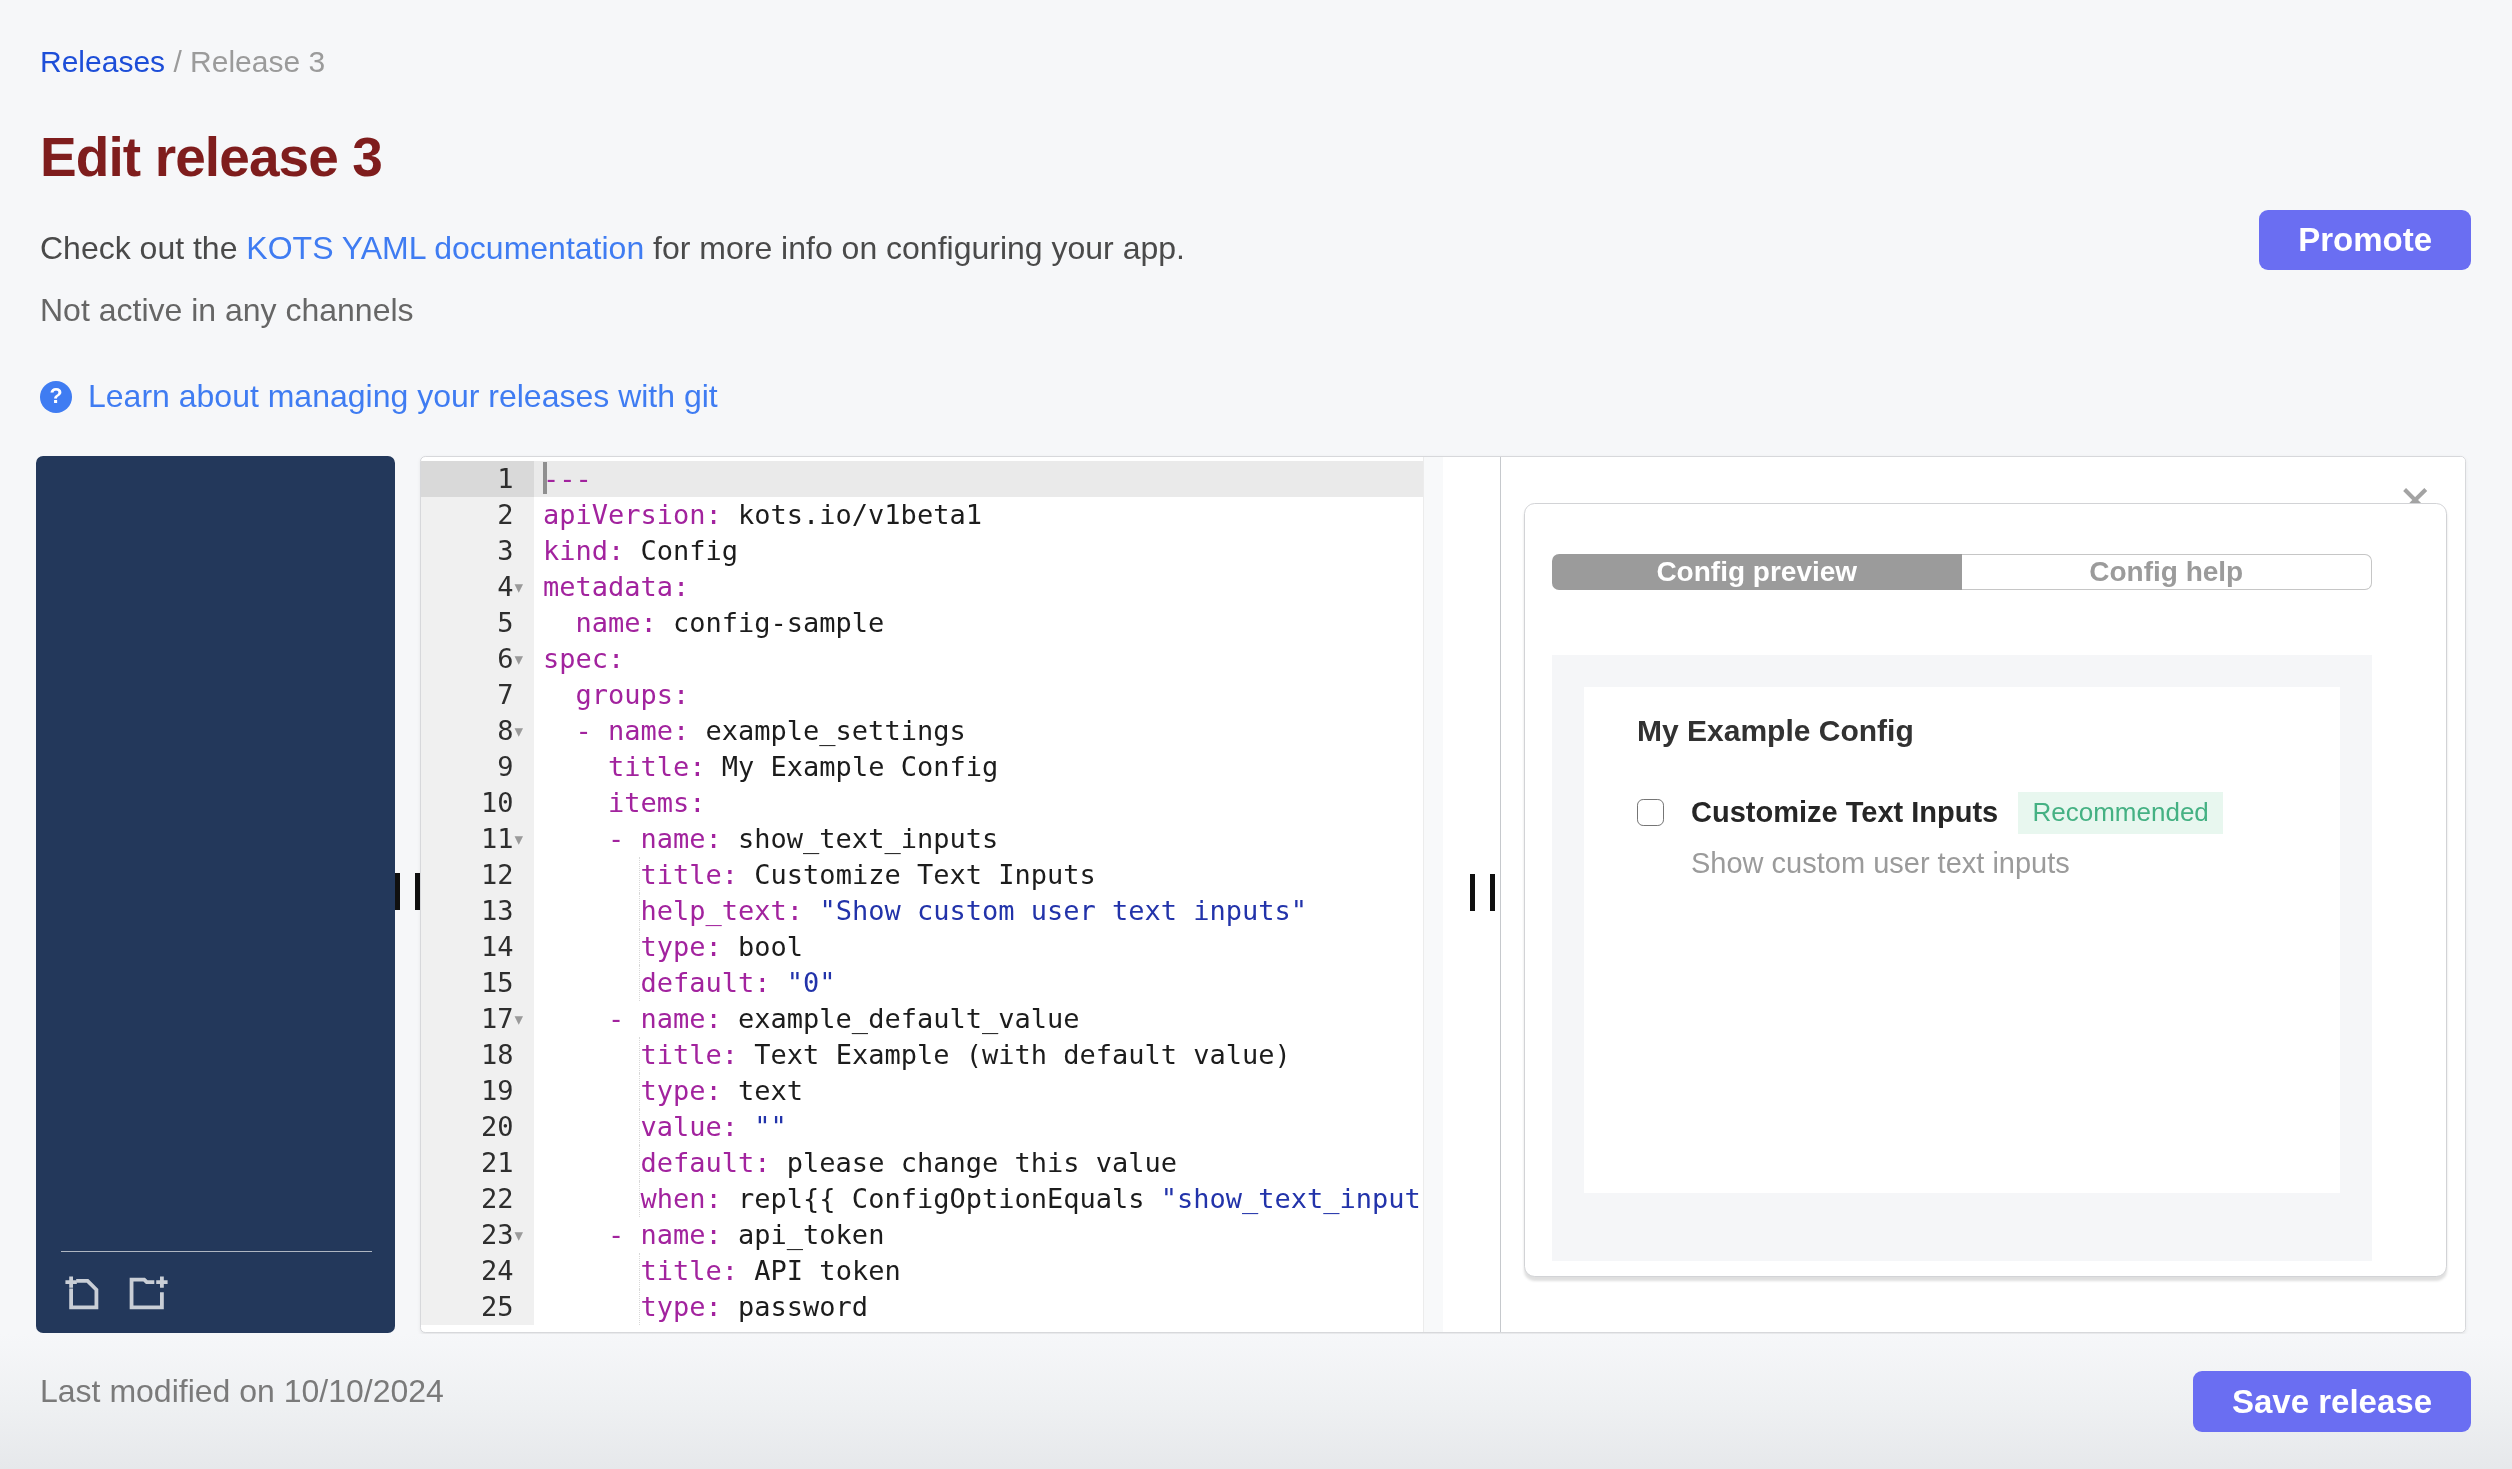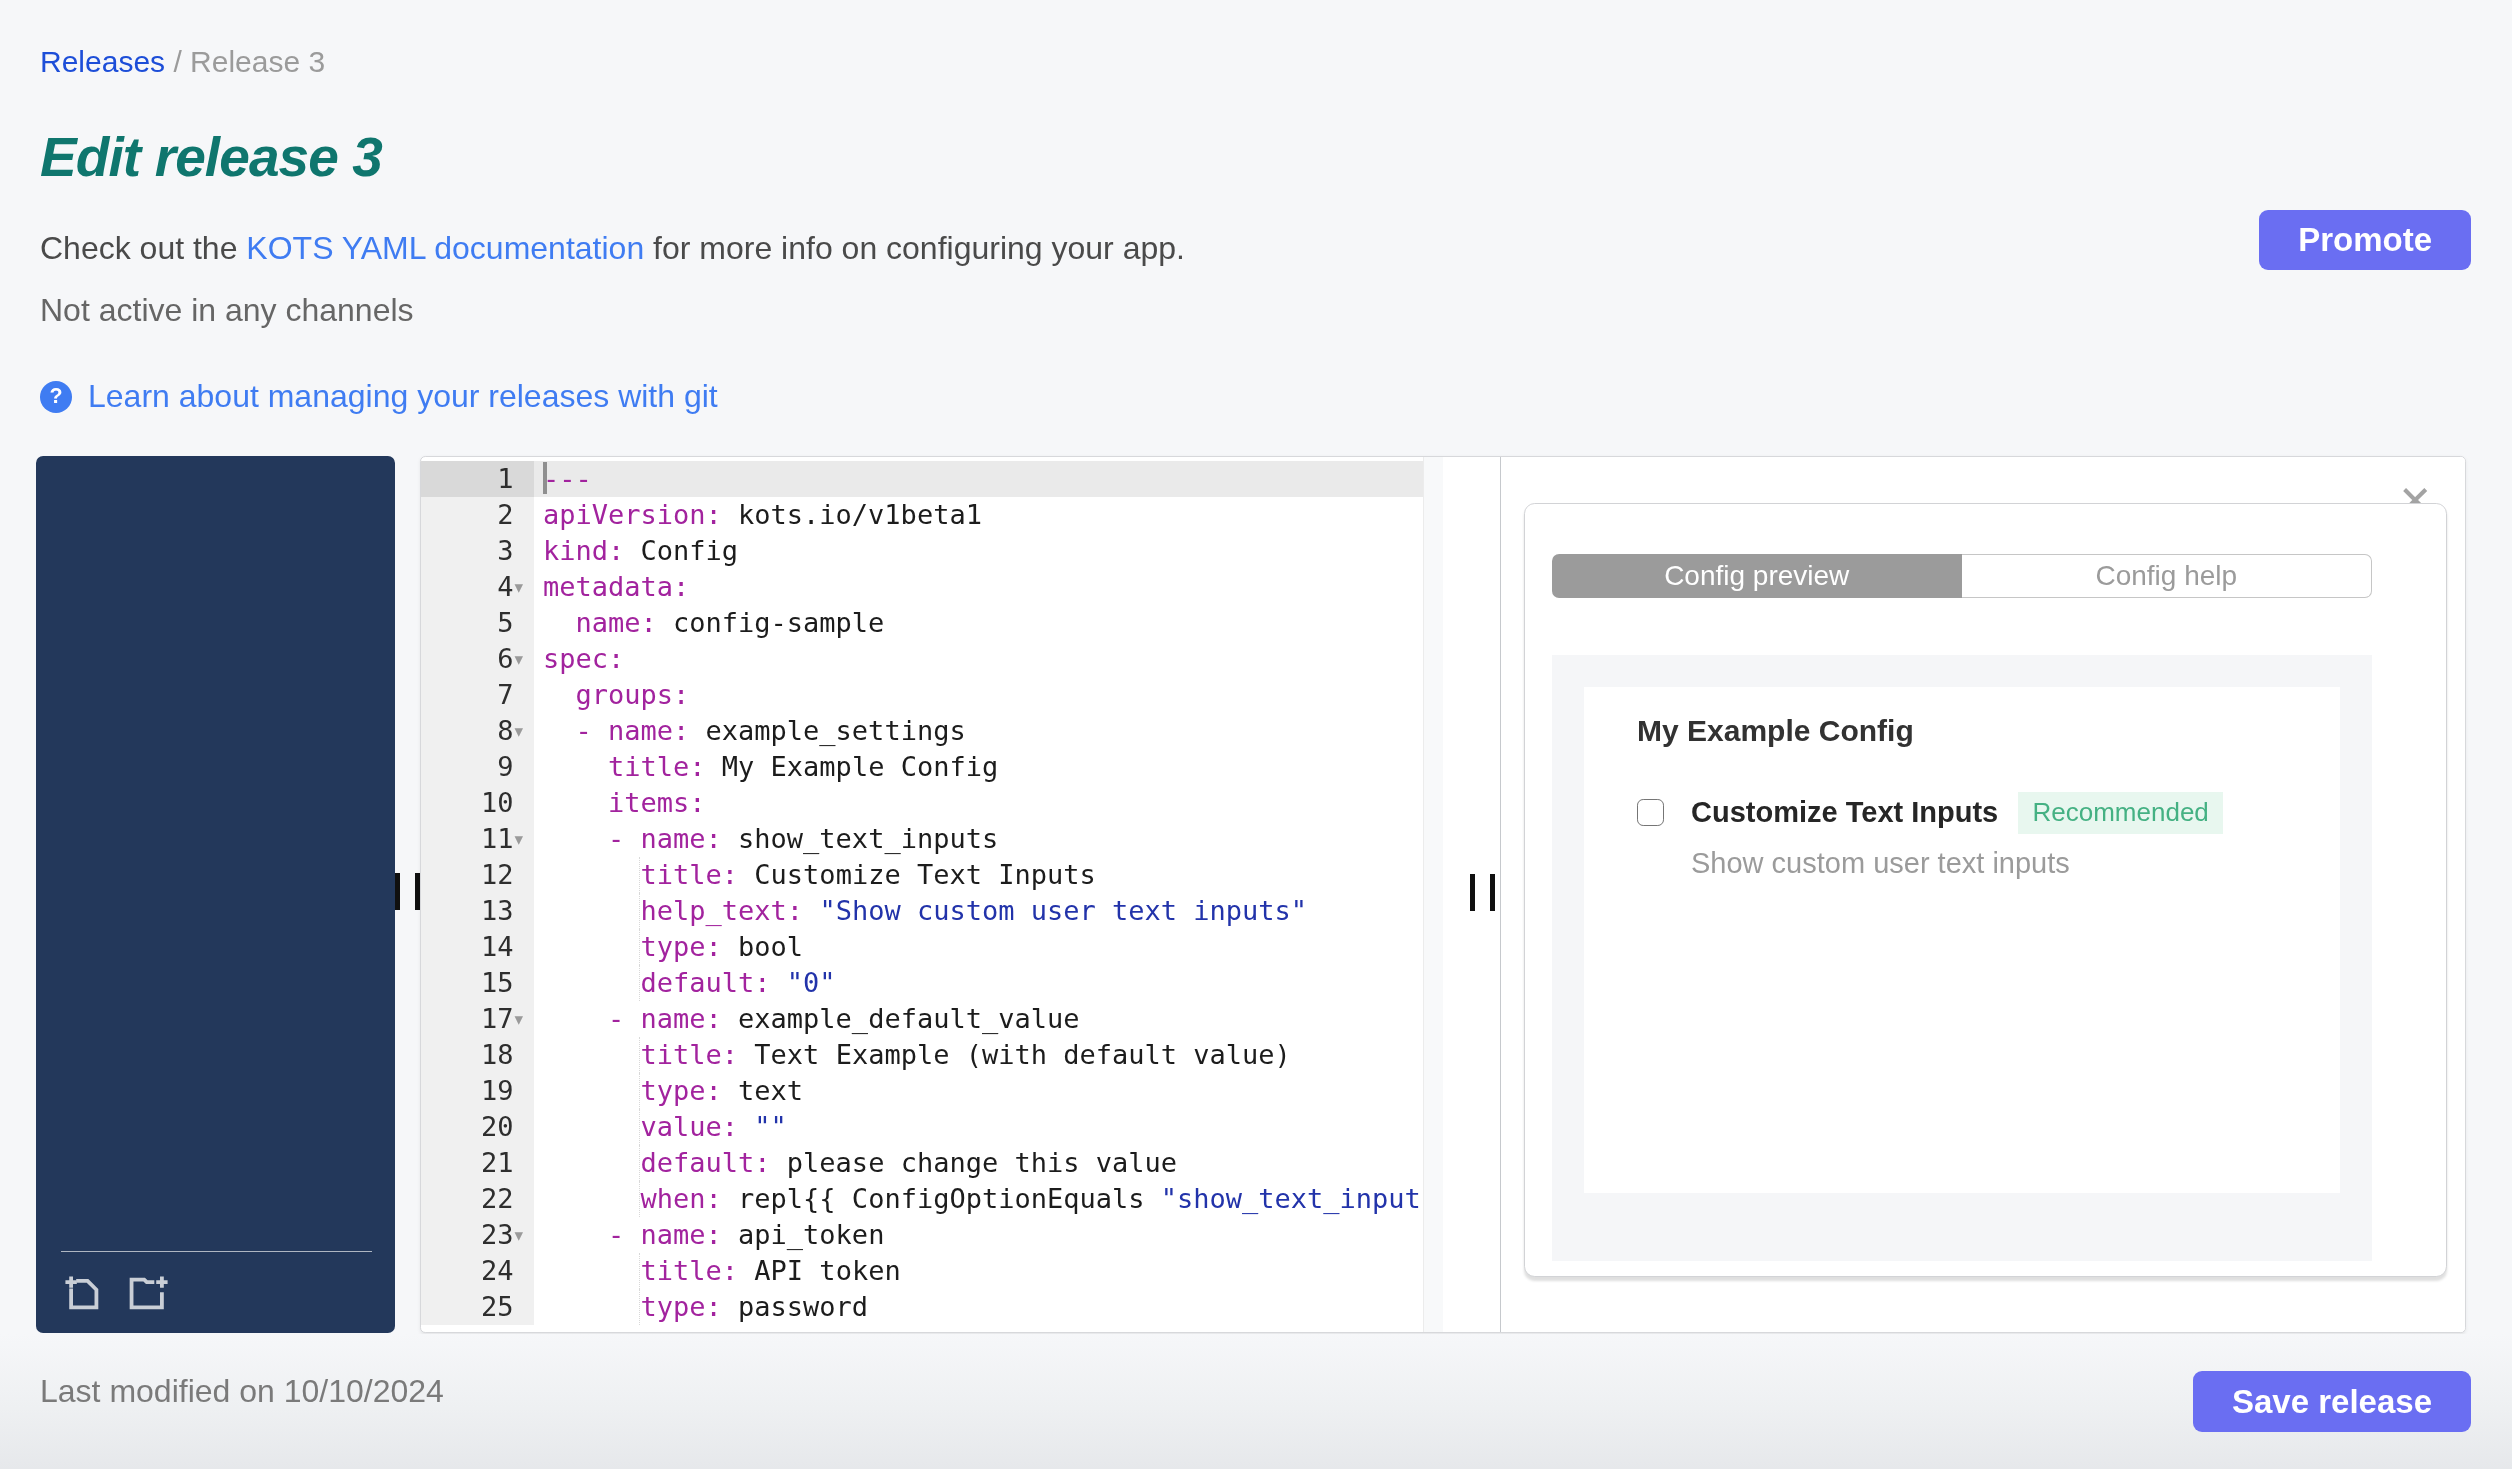--- a/index.html
+++ b/index.html
@@ -3,21 +3,21 @@
 <meta charset="utf-8">
 <style>
   * { box-sizing: border-box; margin: 0; padding: 0; }
   html,body { width:2512px; height:1469px; overflow:hidden; }
   body { background:#f6f7f9; font-family:"Liberation Sans", sans-serif; color:#333; position:relative; }
 
   
   .breadcrumb { position:absolute; left:40px; top:45px; font-size:30px; color:#9b9b9b; }
   .breadcrumb a { color:#1d4ed8; text-decoration:none; cursor:pointer; }
   .title-row { position:absolute; left:40px; top:125px; display:flex; align-items:baseline; }
-  .page-title { font-size:55px; font-weight:700; color:#0f766e; letter-spacing:-0.9px;font-style:italic; }
+  .page-title { font-size:55px; font-weight:700; color:#7f1d1d; letter-spacing:-0.9px; }
   .created-meta { margin-left:37px; font-size:31px; color:#7b7b7b; }
   .created-meta a { color:#4a8af2; text-decoration:none; }
   .doc-line { position:absolute; left:40px; top:230px; font-size:32px; color:#4a4a4a; }
   .doc-line a { color:#3f7cf2; text-decoration:none; }
   .channel-status { position:absolute; left:40px; top:292px; font-size:32px; color:#666; }
   .git-row { position:absolute; left:40px; top:378px; display:flex; align-items:center; gap:16px; }
   .q-icon { width:32px; height:32px; border-radius:50%; background:#3f7cf2; color:#fff;
             font-size:21.4px; font-weight:700; display:flex; align-items:center; justify-content:center; }
   .git-link { font-size:32px; color:#3f7cf2; text-decoration:none; }
   .btn { background:#6a6ef2; color:#fff; font-weight:700; font-size:33px; border:none;
@@ -72,21 +72,21 @@
   .handle-right { left:1049px; }
   .handle-right .bar { width:5.3px; }
 
   
   .preview { position:absolute; left:1080px; top:0; width:965px; height:877px; background:#fff; }
   .close-icon { position:absolute; left:897px; top:19.6px; font-size:41px; color:#a3a3a3;
                 cursor:pointer; font-family:"DejaVu Sans",sans-serif; }
   .preview-card { position:absolute; left:23px; top:46px; width:923px; height:774px;
                   border:1.8px solid #d2d3d6; border-radius:10.7px; background:#fff;
                   box-shadow:0 3.6px 2.7px rgba(0,0,0,.13); }
-  .tabs { position:absolute; left:27px; top:50px; width:820px; height:44px; display:flex; }
+  .tabs { position:absolute; left:27px; top:50px; width:820px; height:36px; display:flex;font-weight:bold; }
   .tab { flex:1; display:flex; align-items:center; justify-content:center; font-size:28px; cursor:pointer; }
   .tab.active { background:#9b9b9b; color:#fff; border-radius:7.1px 0 0 7.1px; }
   .tab.inactive { background:#fff; color:#9b9b9b; border:1.8px solid #c6c6c6; border-left:none;
                   border-radius:0 7.1px 7.1px 0; }
   .config-area { position:absolute; left:27px; top:151px; width:820px; height:606px; background:#f5f6f8; }
   .config-card { position:absolute; left:32px; top:32px; width:756px; height:506px; background:#fff; }
   .group-title { position:absolute; left:53px; top:27px; font-size:30px; font-weight:700; color:#323232; }
   .check-row { position:absolute; left:53px; top:105px; display:flex; align-items:center; }
   .checkbox { width:27px; height:27px; border:1.8px solid #757575; border-radius:6.2px; background:#fff; cursor:pointer; }
   .check-label { margin-left:27px; font-size:29px; font-weight:700; color:#262626; }

